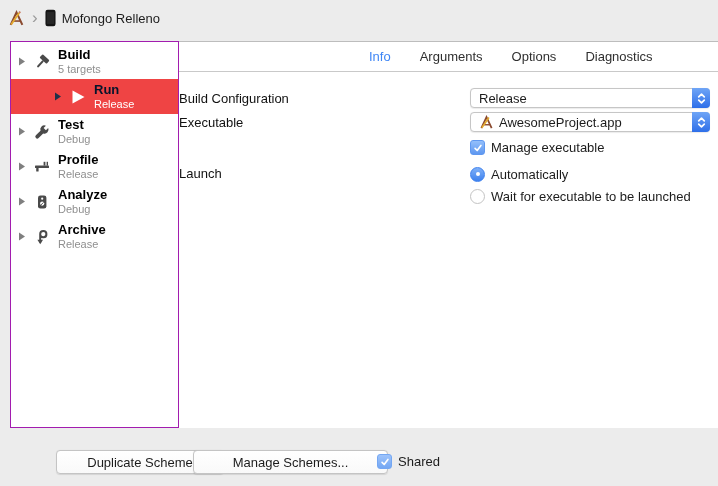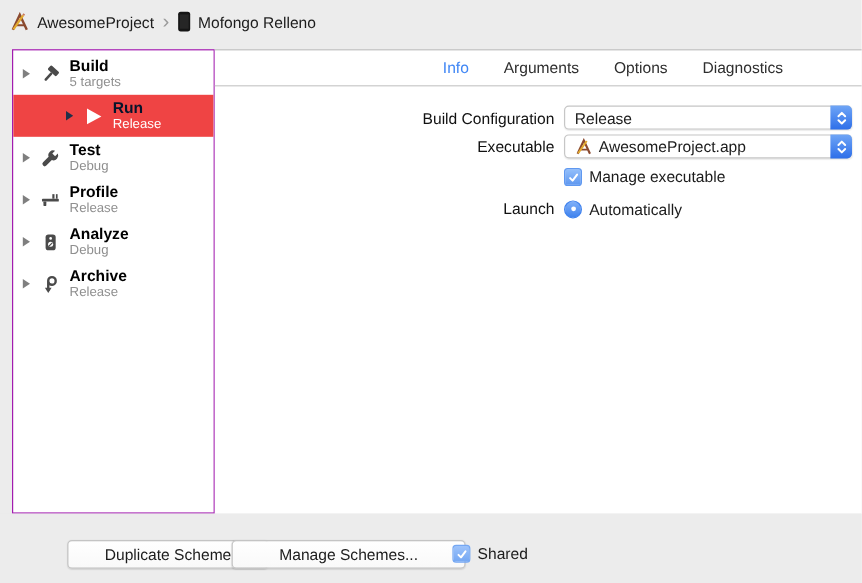--- a/index.html
+++ b/index.html
@@ -37,21 +37,21 @@
     background:#fff; border-top:1px solid #bdbdbd;
   }
   .tabs { height:30px; display:flex; align-items:center; gap:29px; padding-left:190px;
           border-bottom:1px solid #c9c9c9; }
   .tab { color:#2f2f2f; cursor:default; }
   .tab.selected { color:#3f86f5; }
 
   .form { padding-top:16px; }
   .frow { display:flex; align-items:center; margin-bottom:4px; }
   .frow.top { align-items:flex-start; }
-  .flabel { width:283px; text-align:right; margin-right:8px; color:#111; flex:0 0 283px; }
+  .flabel { width:283px; margin-right:8px; color:#111; flex:0 0 283px; }
   .frow.top .flabel { padding-top:3px; }
 
   .popup {
     width:240px; height:20px; background:#fff; border:1px solid #c6c6c6; border-radius:4px;
     display:flex; align-items:center; position:relative; padding-left:8px;
     box-shadow:0 0.5px 1px rgba(0,0,0,.08); cursor:default;
   }
   .popup-text { flex:1; display:flex; align-items:center; gap:5px; overflow:hidden; white-space:nowrap; }
   .popup-cap {
     position:absolute; right:-1px; top:-1px; width:18px; height:20px;
@@ -104,21 +104,20 @@
 <div class="breadcrumb">
   <span class="bc-item">
     <span class="icon">
       <svg width="17" height="17" viewBox="0 0 16 16">
         <path d="M2.5 14 L8 2.2 L13.5 14" fill="none" stroke="#8b4a2f" stroke-width="1.9"></path>
         <path d="M4.6 10.4 h6.8" stroke="#8b4a2f" stroke-width="1.5"></path>
         <path d="M3 13.6 L10.6 2.6" stroke="#e3aa2e" stroke-width="1.7"></path>
         <path d="M10.6 2.6 L11.6 1.6" stroke="#c9775a" stroke-width="1.7"></path>
       </svg>
     </span>
-    <span>AwesomeProject</span>
   </span>
   <span class="bc-sep">›</span>
   <span class="bc-item">
     <span class="icon">
       <svg width="11" height="18" viewBox="0 0 12 19">
         <rect x="0.5" y="0.5" width="11" height="18" rx="2.4" fill="#151515"></rect>
         <rect x="2" y="3" width="8" height="13" fill="#262626"></rect>
       </svg>
     </span>
     <span>Mofongo Relleno</span>
@@ -297,20 +296,24 @@
     </div>
 
 
     <div class="frow top" style="margin-top:8px;">
       <span class="flabel">Launch</span>
       <div class="group">
         <div class="radio-row">
           <span class="radio selected"></span>
           <span class="ctl-label">Automatically</span>
         </div>
+        <div class="radio-row">
+          <span class="radio"></span>
+          <span class="ctl-label">Wait for executable to be launched</span>
+        </div>
       </div>
     </div>
 
   </div>
 </div>
 
 <div class="footer">
   <div class="btn btn-duplicate">Duplicate Scheme</div>
   <div class="btn btn-manage">Manage Schemes...</div>
   <div class="footer-shared">

